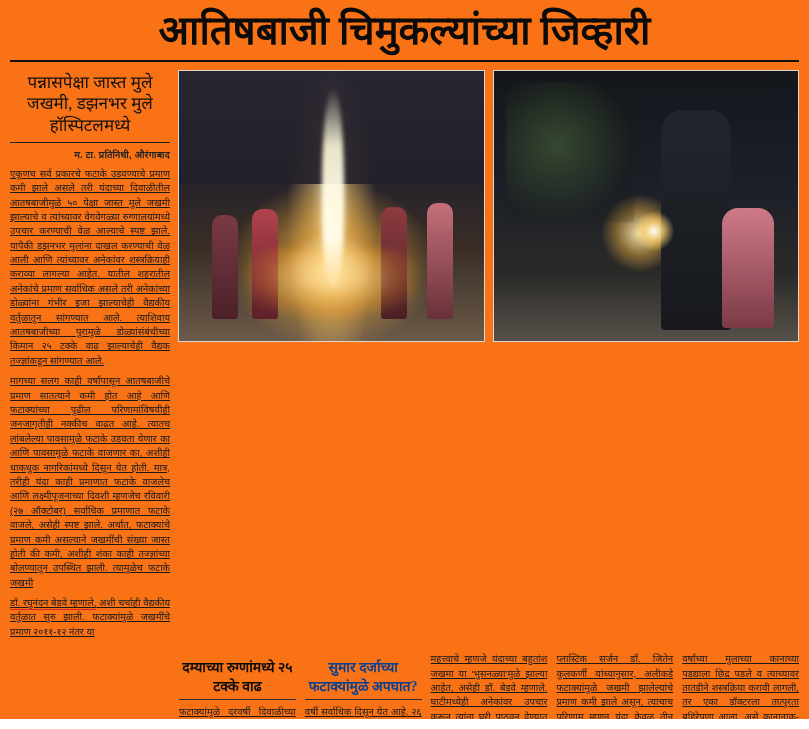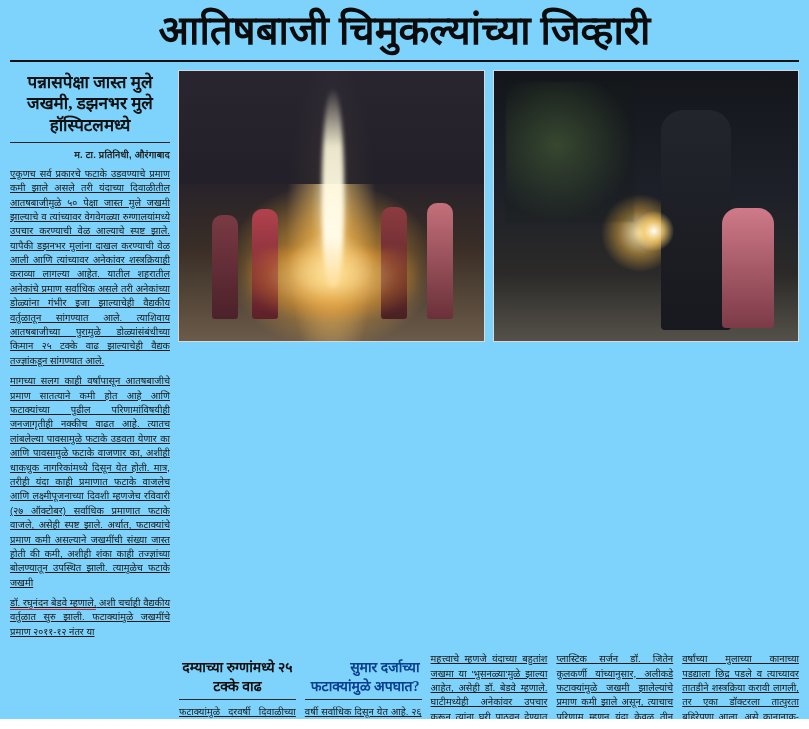--- a/index.html
+++ b/index.html
@@ -11,21 +11,21 @@
     width: 809px;
     height: 729px;
     font-family: "Liberation Sans", sans-serif;
     color: #111;
     overflow: hidden;
   }
   .page {
     position: relative;
     width: 809px;
     height: 729px;
-    background: #7dd3fc;
+    background: #f97316;
     box-sizing: border-box;
     padding: 8px 10px 12px 10px;
   }
 
   
   .headline {
     font-family: "Liberation Serif", serif;
     font-weight: bold;
     font-size: 40px;
     line-height: 1.05;
@@ -45,21 +45,21 @@
     display: flex;
     gap: 8px;
     align-items: flex-start;
   }
   .col-left {
     width: 160px;
     flex: 0 0 160px;
   }
   .subhead {
     font-family: "Liberation Serif", serif;
-    font-weight: bold;
+    font-weight: normal;
     font-size: 17px;
     line-height: 1.25;
     text-align: center;
     color: #111;
     padding: 2px 2px 6px 2px;
     border-bottom: 1px solid #222;
     margin-bottom: 5px;
   }
   .byline {
     font-size: 9.5px;
@@ -173,21 +173,21 @@
   .caption {
     font-family: "Liberation Serif", serif;
     font-weight: bold;
     font-size: 14px;
     text-align: center;
     color: #0e0e0e;
     padding: 5px 2px 4px 2px;
     border-bottom: 1px solid #2b2b2b;
     margin-bottom: 5px;
   }
-  .caption.blue { color: #0b3f8f; text-align: right; }
+  .caption.blue { color: #0b3f8f; }
 
   
   .lower {
     display: flex;
     gap: 9px;
     margin-top: 7px;
   }
   .lcol { flex: 1 1 0; }
   .lcol.c1 { flex: 0 0 160px; }
 

